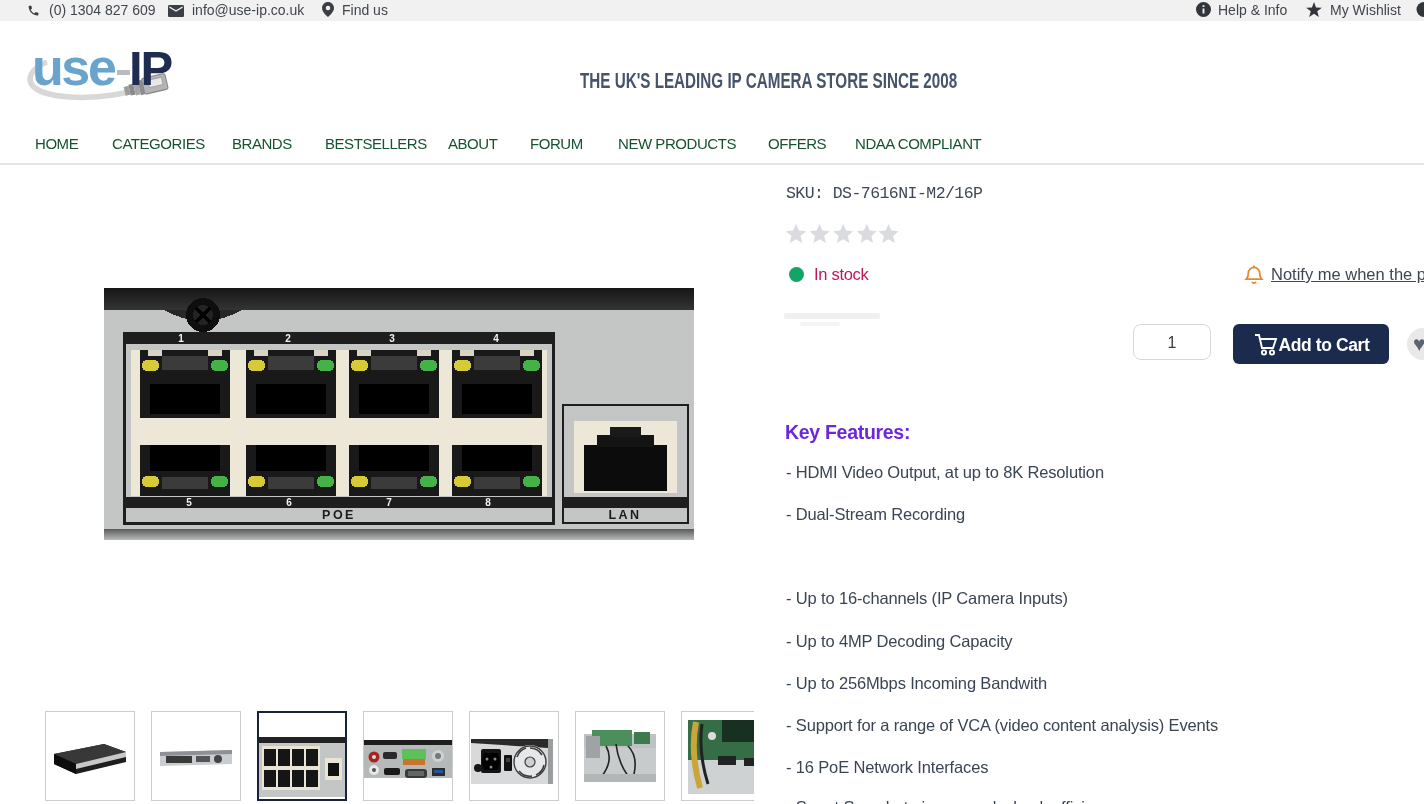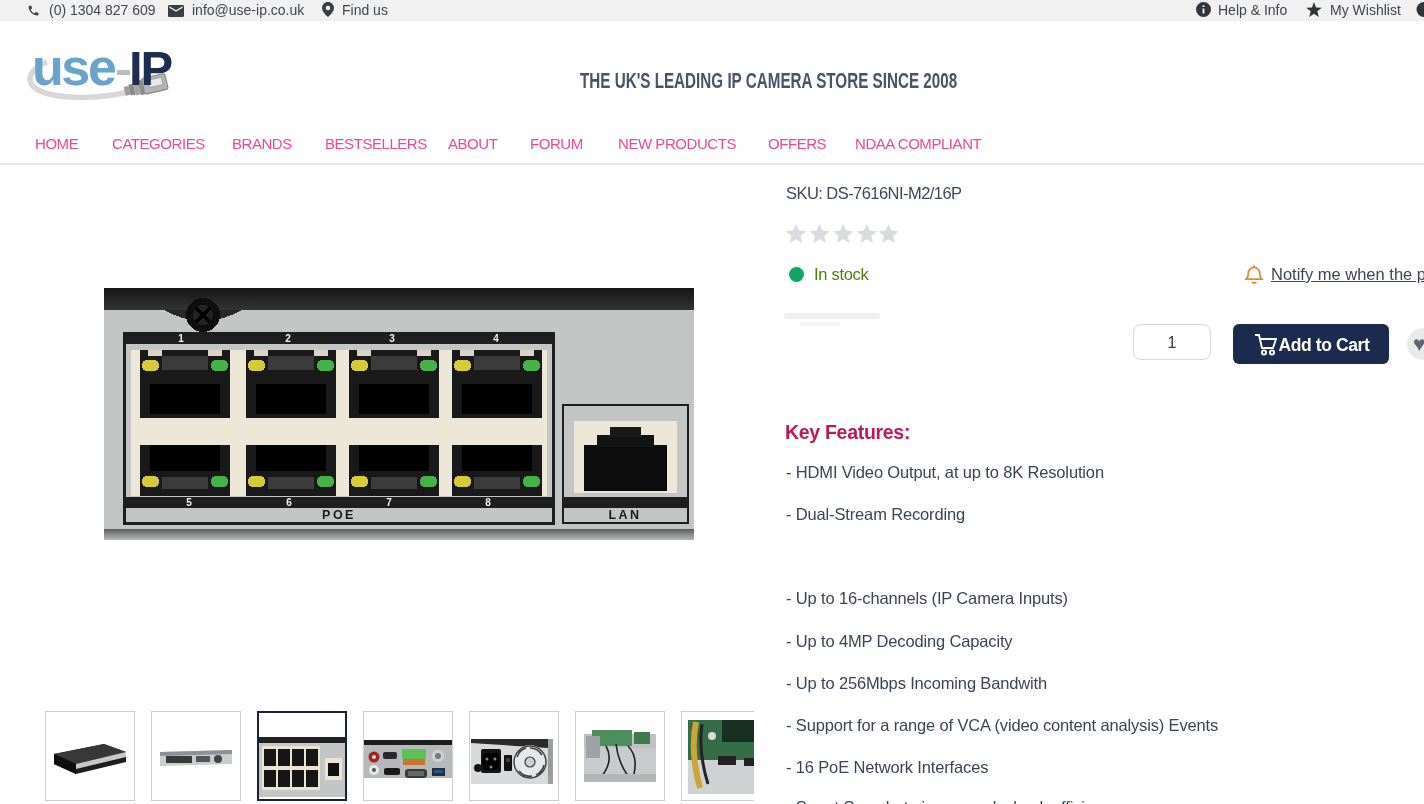--- a/index.html
+++ b/index.html
@@ -6,33 +6,33 @@
   body{font-family:"Liberation Sans",sans-serif;background:#fff;}
   #page{position:relative;width:1424px;height:804px;overflow:hidden;background:#fff;}
   .abs{position:absolute;}
   
   #topbar{position:absolute;left:0;top:0;width:1424px;height:21px;background:#f1f1f2;color:#41454c;font-size:14px;}
   #topbar .it{position:absolute;top:0;height:21px;line-height:21px;white-space:nowrap;}
   #topbar svg{vertical-align:-2px;}
   
   #bigclaim{position:absolute;left:580px;top:69px;font-size:21.5px;font-weight:bold;color:#45536b;white-space:nowrap;transform:scaleX(0.708);transform-origin:0 0;}
   
-  .nav{position:absolute;top:135px;font-size:15px;color:#ec4899;white-space:nowrap;letter-spacing:-0.45px;}
+  .nav{position:absolute;top:135px;font-size:15px;color:#14532d;white-space:nowrap;letter-spacing:-0.45px;}
   #navline{position:absolute;left:0;top:163px;width:1424px;height:2px;background:#e4e5e6;}
   
-  .sku{position:absolute;left:786px;top:184px;font-size:16.5px;color:#3e4856;letter-spacing:-0.55px;}
+  .sku{position:absolute;left:786px;top:184px;font-size:16.5px;color:#3e4856;letter-spacing:-0.55px;font-family:Liberation Mono, monospace;}
   .stars{position:absolute;left:786px;top:224px;}
   .instock-dot{position:absolute;left:789px;top:267px;width:15px;height:15px;border-radius:50%;background:#12a565;}
-  .instock-txt{position:absolute;left:814px;top:265px;font-size:16.5px;color:#4d7c0f;letter-spacing:-0.3px;}
+  .instock-txt{position:absolute;left:814px;top:265px;font-size:16.5px;color:#be185d;letter-spacing:-0.3px;}
   .notify{position:absolute;left:1271px;top:265px;font-size:16.5px;color:#3d4754;text-decoration:underline;white-space:nowrap;}
     .qty{position:absolute;left:1133px;top:324px;width:78px;height:36px;border:1px solid #d8d8d8;border-radius:8px;background:#fff;text-align:center;line-height:36px;font-size:16px;color:#3c3c3c;box-sizing:border-box;}
   .addcart{position:absolute;left:1233px;top:324px;width:156px;height:40px;background:#1b2b4d;border-radius:6px;color:#fff;font-size:17.5px;font-weight:bold;text-align:center;box-sizing:border-box;letter-spacing:-0.4px;}
   .addcart span{vertical-align:middle;text-align:center;}
   .wishcircle{position:absolute;left:1407px;top:328px;width:32px;height:32px;border-radius:50%;background:#e9e9e9;}
-  .keyfeat{position:absolute;left:785px;top:421px;font-size:19.5px;font-weight:bold;color:#be185d;letter-spacing:-0.3px;}
+  .keyfeat{position:absolute;left:785px;top:421px;font-size:19.5px;font-weight:bold;color:#6d28d9;letter-spacing:-0.3px;}
   .feat{position:absolute;left:786px;font-size:16.5px;color:#3a4553;white-space:nowrap;letter-spacing:-0.15px;}
   
   #thumbs{position:absolute;left:45px;top:711px;width:709px;height:93px;overflow:hidden;}
   .thumb{position:absolute;top:0;width:88px;height:88px;border:1px solid #cccccc;background:#fff;}
   .thumb.sel{border:2px solid #17233d;width:86px;height:86px;}
 </style>
 </head>
 <body>
 <div id="page">
 

